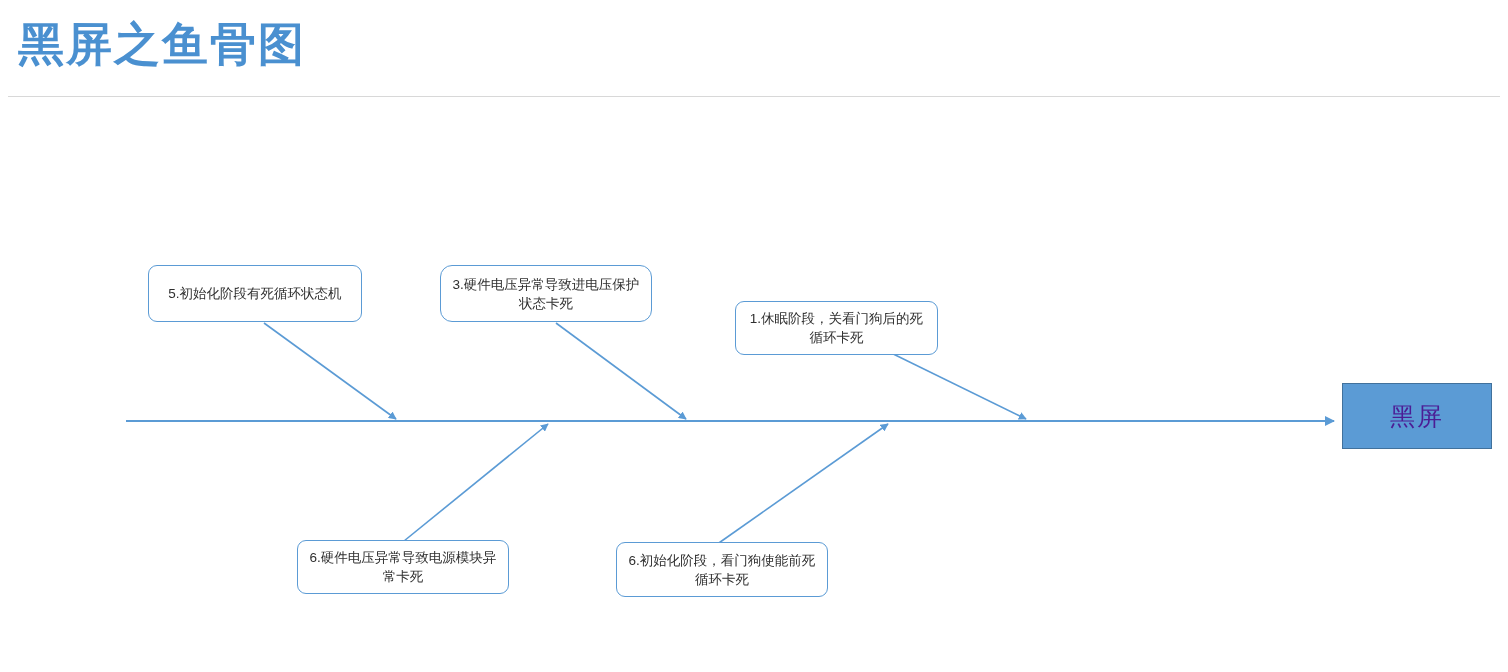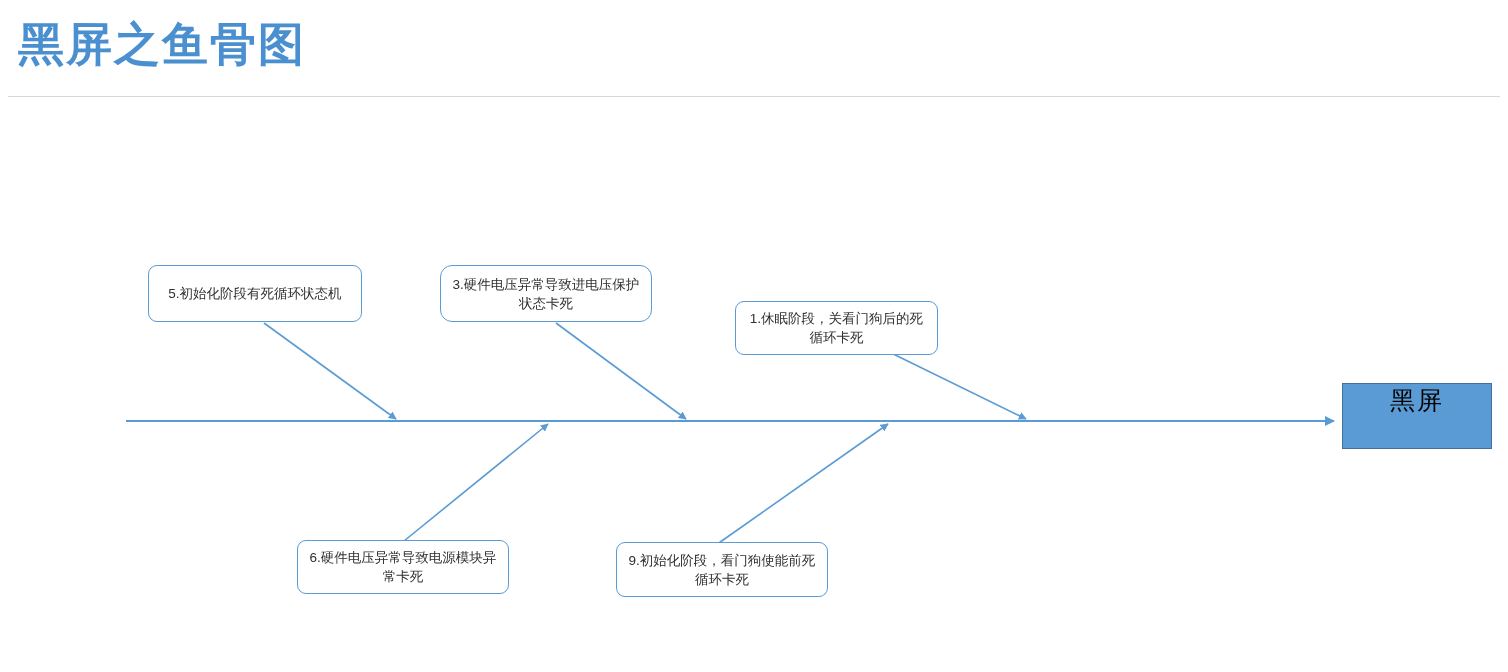--- a/index.html
+++ b/index.html
@@ -98,23 +98,23 @@
   #effect-box {
     position: absolute;
     left: 1326px;
     top: 286px;
     width: 150px;
     height: 66px;
     box-sizing: border-box;
     background: #5b9bd5;
     border: 1px solid #41719c;
     display: flex;
-    align-items: flex-start;
+    align-items: center;
     justify-content: center;
-    color: #000000;
+    color: #4c1d95;
     font-size: 25px;
     letter-spacing: 2px;
   }
 </style>
 </head>
 <body>
 
 <div id="page">
 
   <div id="header">
@@ -154,21 +154,21 @@
 
     <div class="cause-box" id="cause-1">
       <span>1.休眠阶段，关看门狗后的死循环卡死</span>
     </div>
 
     <div class="cause-box" id="cause-4">
       <span>6.硬件电压异常导致电源模块异常卡死</span>
     </div>
 
     <div class="cause-box" id="cause-2">
-      <span>9.初始化阶段，看门狗使能前死循环卡死</span>
+      <span>6.初始化阶段，看门狗使能前死循环卡死</span>
     </div>
 
     <div id="effect-box">
       <span>黑屏</span>
     </div>
 
     <div id="canvas-edge"></div>
   </div>
 
 </div>

